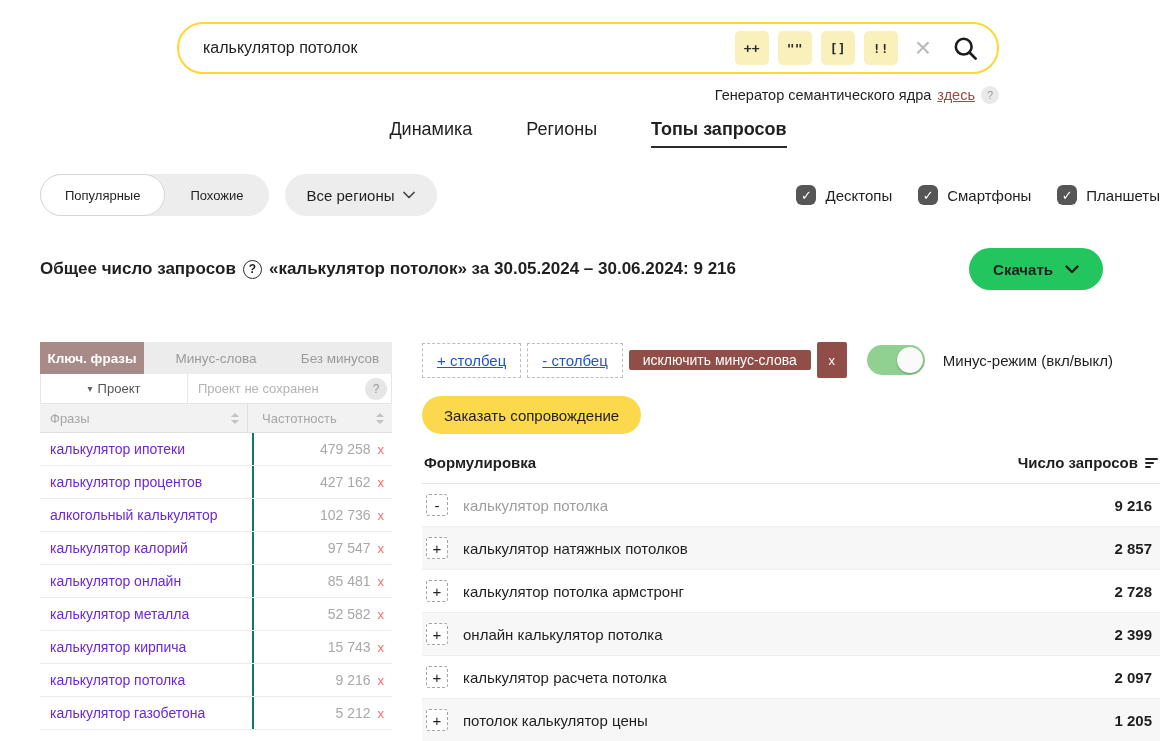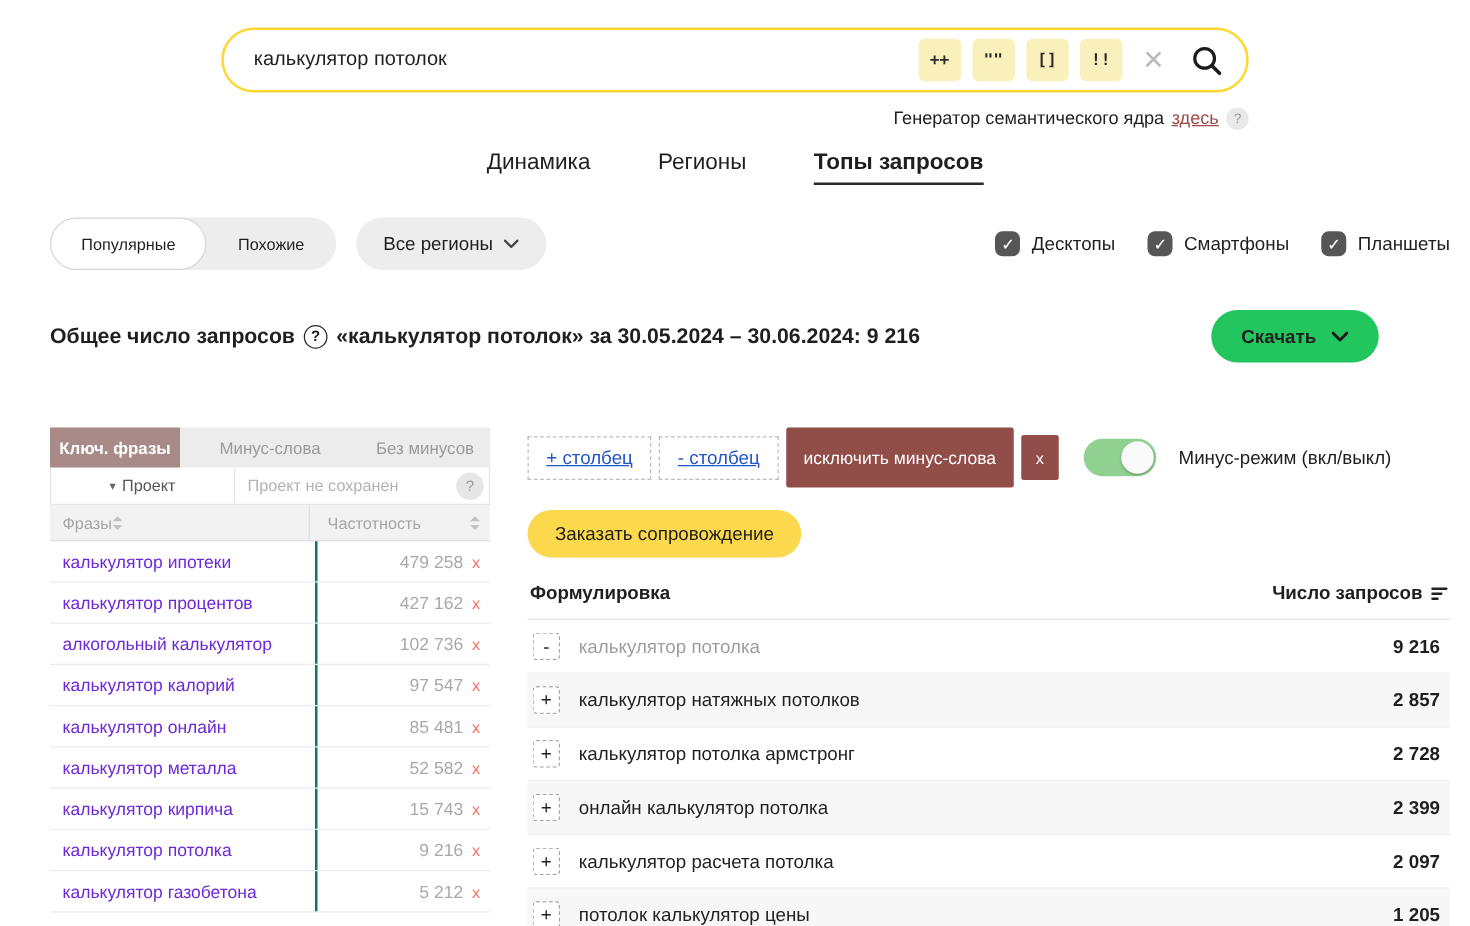--- a/index.html
+++ b/index.html
@@ -47,37 +47,37 @@
   .left-panel{width:352px;flex:0 0 auto;}
   .lp-tabs{display:flex;background:#ececec;height:32px;gap:20px;}
   .lp-tab{flex:1;display:flex;align-items:center;justify-content:center;font-size:13.5px;color:#9a9a9a;cursor:pointer;}
   .lp-tab.active{background:#a88b88;color:#fff;font-weight:bold;}
   .lp-project{display:flex;height:30px;font-size:13px;}
   .lp-proj-select{width:148px;border:1px solid #e6e6e6;border-top:none;display:flex;align-items:center;justify-content:center;gap:5px;color:#555;cursor:pointer;}
   .lp-proj-caret{font-size:10px;color:#666;}
   .lp-proj-status{flex:1;border:1px solid #e6e6e6;border-left:none;border-top:none;color:#b3b3b3;display:flex;align-items:center;justify-content:space-between;padding:0 4px 0 10px;}
   .lp-help{width:22px;height:22px;border-radius:50%;background:#e6e6e6;color:#9a9a9a;font-size:12px;display:flex;align-items:center;justify-content:center;flex:0 0 auto;cursor:pointer;}
   .lp-header{display:flex;height:29px;background:#f2f2f2;color:#a6a6a6;font-size:13px;align-items:center;border-bottom:1px solid #e0e0e0;}
-  .lp-hcol1{flex:1.55;display:flex;justify-content:flex-start;align-items:center;padding:0 8px 0 10px;}
+  .lp-hcol1{flex:1.55;display:flex;justify-content:space-between;align-items:center;padding:0 8px 0 10px;}
   .lp-hcol2{flex:1;display:flex;justify-content:space-between;align-items:center;padding:0 8px 0 14px;border-left:1px solid #e0e0e0;height:100%;}
   .sort-arrows{display:flex;flex-direction:column;gap:3px;cursor:pointer;}
   .tri-up{width:0;height:0;border-left:4px solid transparent;border-right:4px solid transparent;border-bottom:4px solid #c2c2c2;}
   .tri-down{width:0;height:0;border-left:4px solid transparent;border-right:4px solid transparent;border-top:4px solid #c2c2c2;}
   .lp-row{display:flex;height:33px;border-bottom:1px solid #ebebeb;font-size:14px;align-items:stretch;}
   .lp-phrase{flex:1.55;padding-left:10px;color:#6d28d9;border-right:2px solid #0f766e;display:flex;align-items:center;}
   .lp-freq{flex:1;display:flex;justify-content:flex-end;align-items:center;padding-right:8px;gap:7px;}
   .freq-num{color:#a8a8a8;}
   .freq-x{color:#ff6e64;font-size:13px;cursor:pointer;}
 
   
   .right-panel{flex:1;}
   .rp-controls{display:flex;align-items:center;gap:6px;}
   .col-btn{border:1px dashed #bdbdbd;padding:8px 14px;font-size:15px;background:#fff;cursor:pointer;font-family:"Liberation Sans",sans-serif;}
   .col-btn span{color:#2356c5;text-decoration:underline;}
-  .exclude-btn{background:#914d48;color:#fff;font-size:14px;padding:0 14px;height:48px;border:none;border-radius:2px;cursor:pointer;font-family:"Liberation Sans",sans-serif;}
+  .exclude-btn{background:#914d48;color:#fff;font-size:14px;padding:0 14px;height:20px;border:none;border-radius:2px;cursor:pointer;font-family:"Liberation Sans",sans-serif;}
   .exclude-x{background:#914d48;color:#fff;width:30px;height:36px;border:none;border-radius:2px;font-size:13px;cursor:pointer;font-family:"Liberation Sans",sans-serif;}
   .toggle{width:58px;height:30px;border-radius:15px;background:#90d191;position:relative;margin-left:14px;cursor:pointer;flex:0 0 auto;}
   .toggle-knob{position:absolute;right:2px;top:2px;width:26px;height:26px;border-radius:50%;background:#fafafa;box-shadow:0 1px 2px rgba(0,0,0,.3);}
   .minus-label{font-size:15px;margin-left:12px;}
   .order-btn{margin-top:18px;background:#fbd84c;border:none;border-radius:19px;height:38px;padding:0 22px;font-size:15px;cursor:pointer;color:#1f1f1f;font-family:"Liberation Sans",sans-serif;display:flex;align-items:center;}
   .rp-table{margin-top:20px;}
   .rp-head{display:flex;justify-content:space-between;align-items:center;padding:0 2px 12px 2px;border-bottom:1px solid #e3e3e3;font-weight:bold;font-size:15px;}
   .rp-head-right{display:flex;align-items:center;gap:7px;cursor:pointer;}
   .sort-icon{display:inline-flex;flex-direction:column;gap:2px;}
   .sort-icon i{display:block;height:2px;background:#222;border-radius:1px;}

